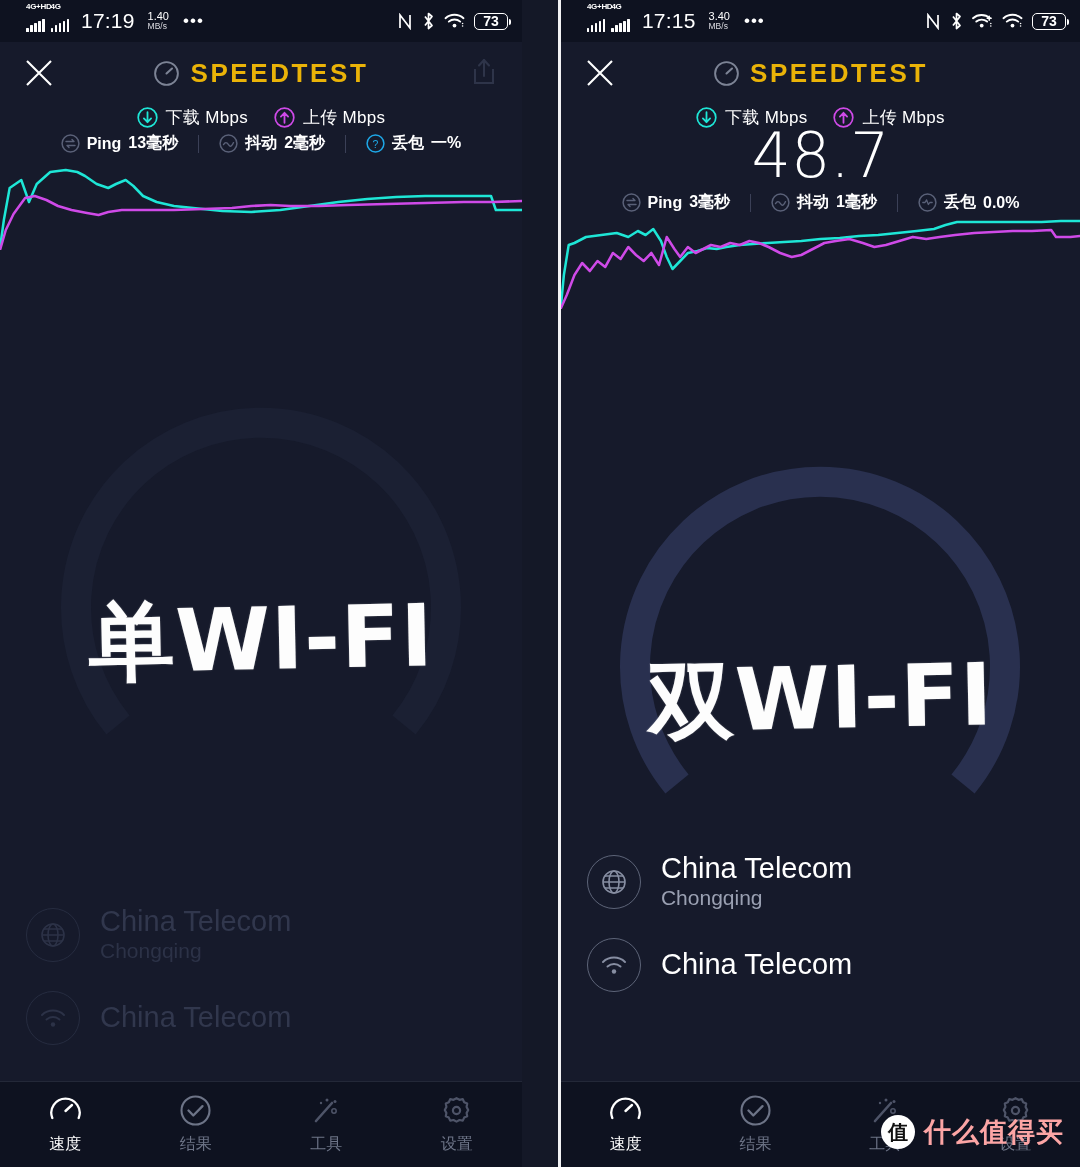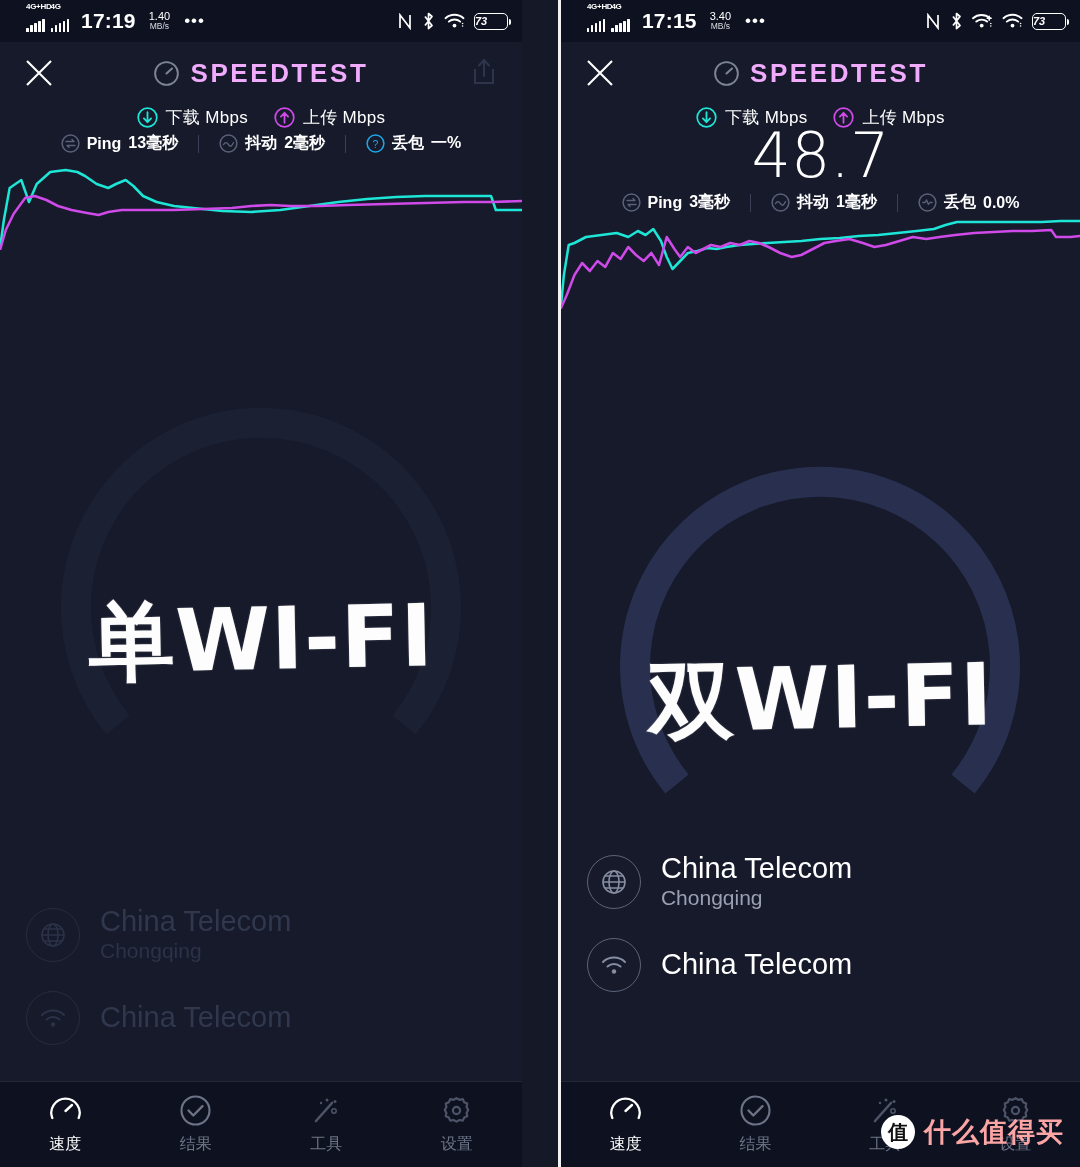--- a/index.html
+++ b/index.html
@@ -25,37 +25,37 @@
   .sb-right { margin-left:auto; display:flex; align-items:center; gap:9px; }
   .net-label { font-size:8px; font-weight:bold; letter-spacing:-.3px; position:absolute; top:-9px; left:0; white-space:nowrap;}
   .bars { display:flex; align-items:flex-end; gap:1.5px; height:13px; }
   .bars i { display:block; width:2.5px; background:#fff; border-radius:.5px; }
   .bars i:nth-child(1){height:4px}
   .bars i:nth-child(2){height:6.5px}
   .bars i:nth-child(3){height:9px}
   .bars i:nth-child(4){height:11px}
   .bars i:nth-child(5){height:13px}
   .netcell { position:relative; padding-top:8px; }
-  .sb-time { font-size:21px; font-weight:700; letter-spacing:.2px; margin-left:6px; }
-  .sb-speed { margin-left:7px; line-height:1; text-align:center; }
+  .sb-time { font-size:21px; font-weight:400; letter-spacing:.2px; margin-left:6px; }
+  .sb-speed { margin-left:7px; line-height:1; text-align:left; }
   .sb-speed .v { font-size:11px; display:block; }
   .sb-speed .u { font-size:8.5px; display:block; color:#dcdce2; }
   .sb-dots { margin-left:8px; font-size:17px; letter-spacing:1px; color:#fff; }
   .batt {
     width:34px; height:17px; border:1.6px solid #fff; border-radius:5px;
-    display:flex; align-items:center; justify-content:flex-start;
-    font-size:11px; font-weight:bold; position:relative;font-style:italic;
+    display:flex; align-items:center; justify-content:center;
+    font-size:14px; font-weight:bold; position:relative;
   }
   .batt:after{content:"";position:absolute;right:-4px;top:5px;width:2.4px;height:6px;background:#fff;border-radius:0 2px 2px 0;}
 
   
   .header { position:relative; height:62px; display:flex; align-items:center; }
   .close-btn { position:absolute; left:22px; top:50%; transform:translateY(-50%); width:34px; height:34px; }
   .brand { margin:0 auto; display:flex; align-items:center; gap:10px; }
-  .brand-name { color:#f0abfc; font-size:26px; font-weight:bold; letter-spacing:2.6px; }
+  .brand-name { color:#eab308; font-size:26px; font-weight:bold; letter-spacing:2.6px; }
   .share-btn { position:absolute; right:22px; top:50%; transform:translateY(-50%); width:30px; height:34px; }
 
   
   .metric-labels { display:flex; justify-content:center; gap:26px; margin-top:2px; }
   .mlabel { display:flex; align-items:center; gap:8px; }
   .mlabel .txt { color:#fff; font-size:17px; letter-spacing:.3px; }
   .metric-values { display:flex; justify-content:center; gap:18px; margin-top:-6px; }
   .mval { color:#fff; font-size:62px; font-weight:300; letter-spacing:0; line-height:1.05; font-family:"DejaVu Sans",sans-serif; width:160px; text-align:center;}
 
   

